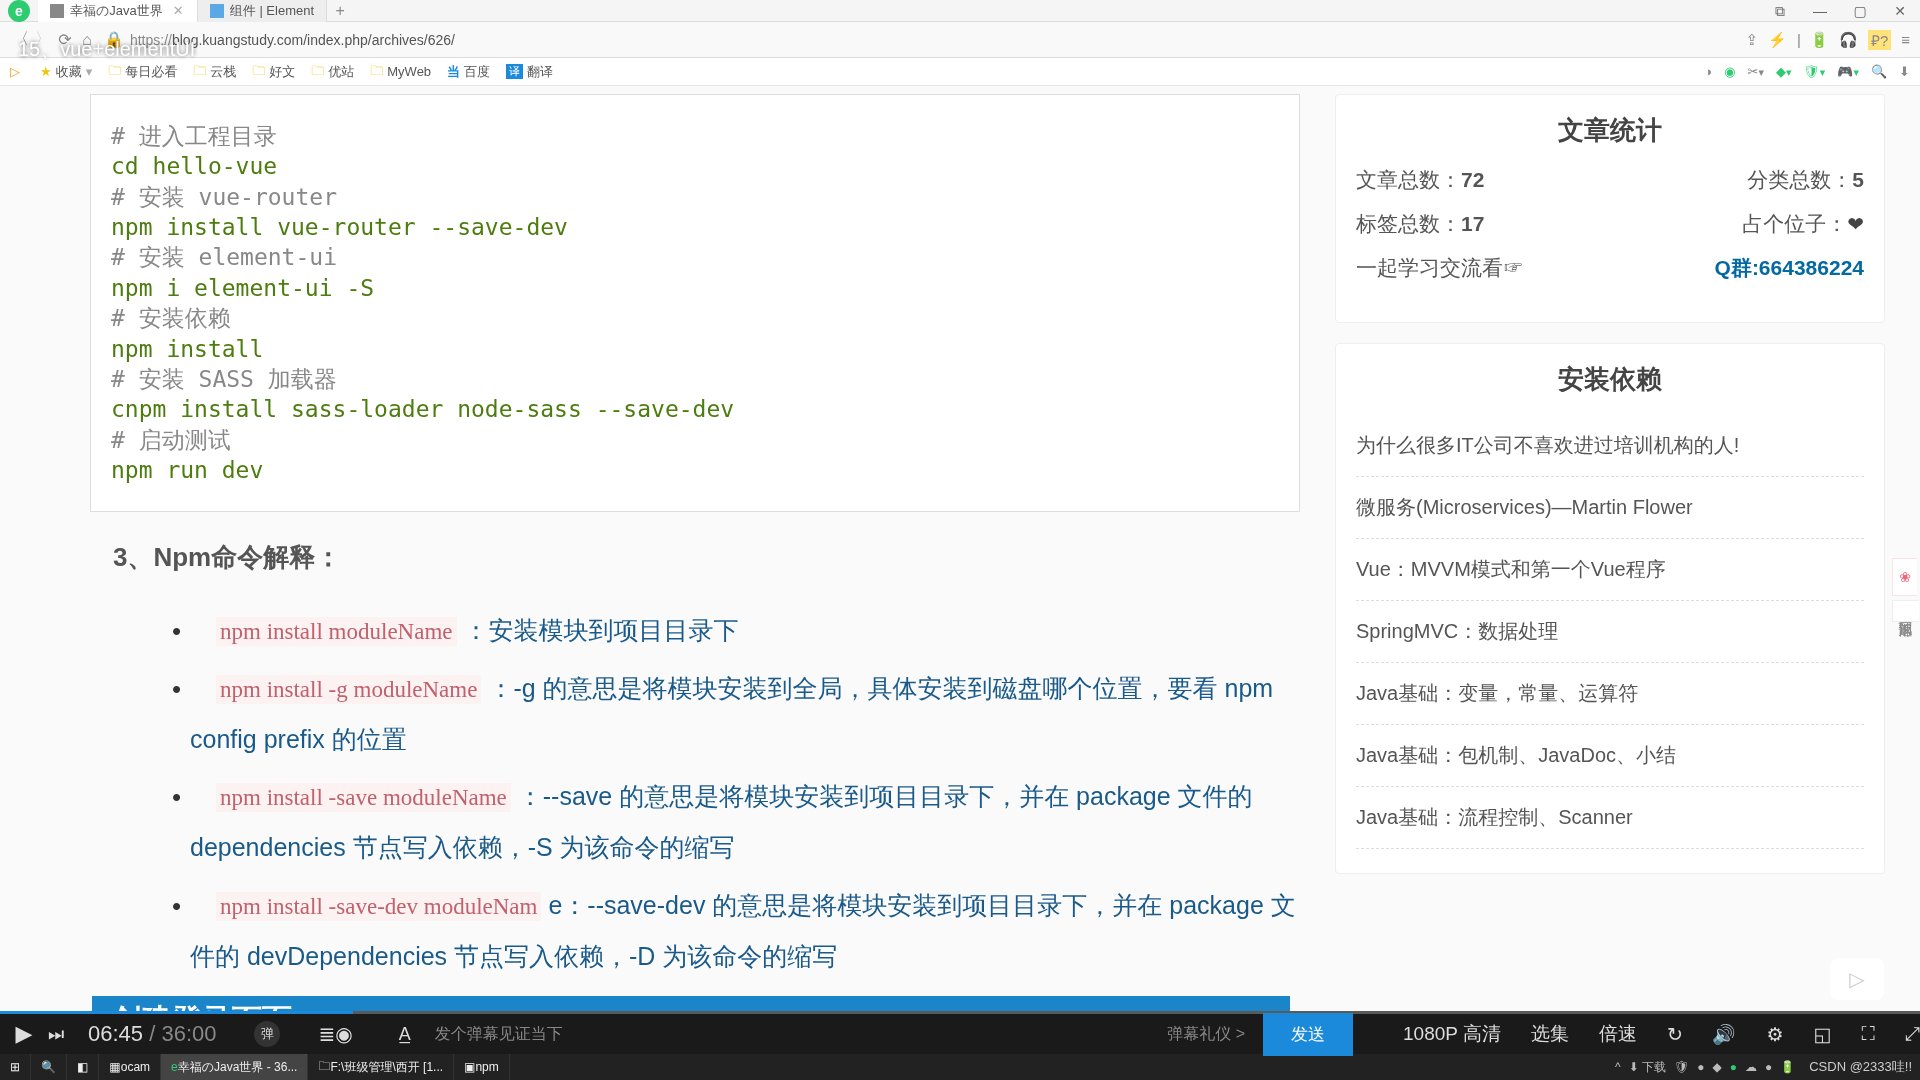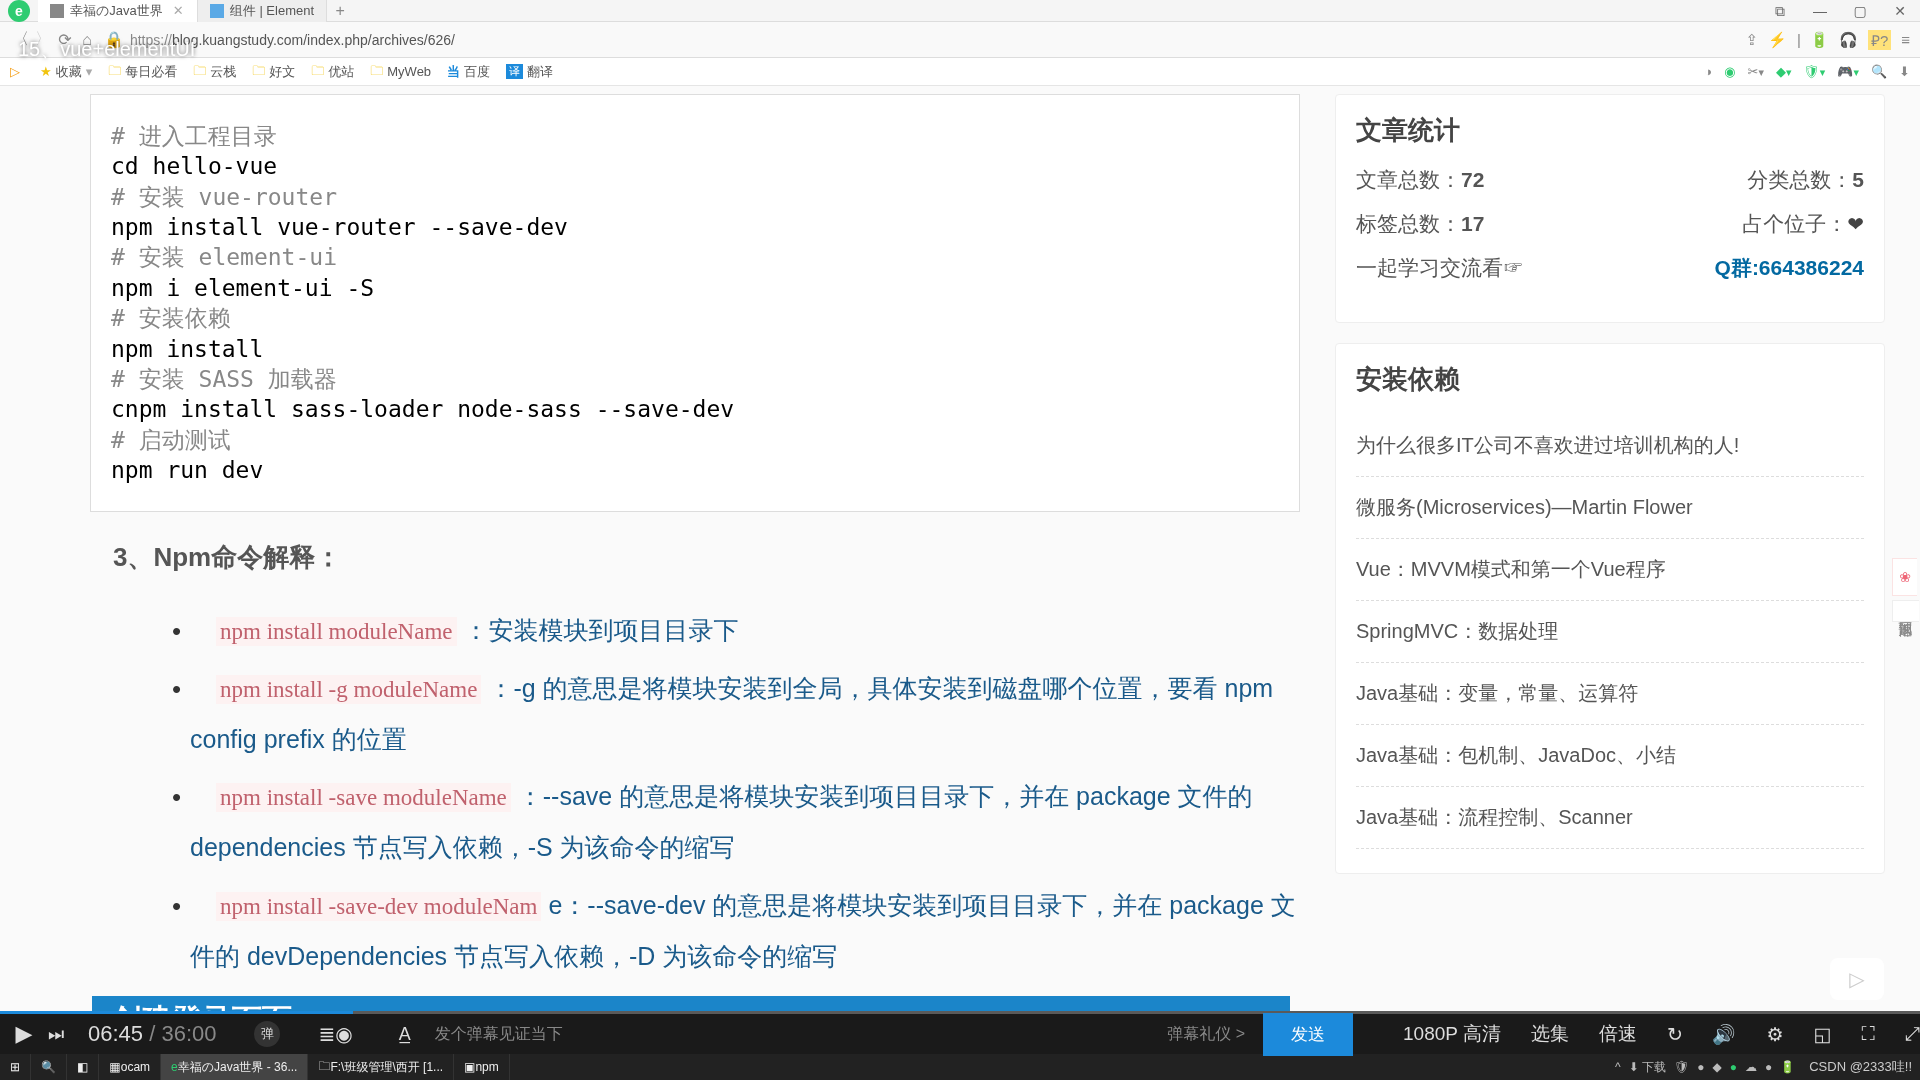--- a/index.html
+++ b/index.html
@@ -36,31 +36,31 @@
   .bm-baidu { color:#1c8adb; margin-right:4px; font-weight:bold;}
   .bm-trans { background:#1c8adb; color:#fff; padding:0 3px; margin-right:4px; font-size:11px;}
   .bookmarks .right { margin-left:auto; display:flex; gap:12px; align-items:center;}
   .bookmarks .right span { color:#888;}
   
   
   .page { display:flex; height: 910px; overflow:hidden; background:#fafafa; padding-top:8px;}
   .main-col { width: 1310px; padding: 0 10px 0 90px; }
   .code-box { border:1px solid #ddd; background:#fff; padding: 26px 20px; font-family: "Consolas", monospace; font-size: 23px; line-height: 1.32; color:#555;}
   .code-box .cmt { color:#888;text-align:center;}
-  .code-box .kw { color:#000000;}
+  .code-box .kw { color:#4d7c0f;}
   .section-title { font-size: 26px; color:#555; margin: 28px 0 30px 23px; font-weight:bold;}
   .bullets { list-style:none; padding:0 0 0 100px;}
   .bullets li { position:relative; font-size:25px; color:#1a5a8a; line-height:2.05; margin-bottom:6px;}
   .bullets li::before { content:"•"; position:absolute; left:-18px; color:#333; font-size:26px;}
   .bullets code { background:#fdf2f2; color:#c0616d; font-family:Liberation Serif, serif; padding: 2px 4px; font-size:23px;margin-left:26px;}
   
   
   .sidebar { flex:1; padding: 0 35px 0 25px;}
   .panel { background:#fff; border:1px solid #eee; border-radius:4px; padding: 18px 20px 24px; margin-bottom:20px;}
-  .panel-title { text-align:left; font-size:26px; font-weight:bold; color:#444; margin-bottom:18px;}
+  .panel-title { text-align:center; font-size:26px; font-weight:bold; color:#444; margin-bottom:18px;}
   .stat-row { display:flex; justify-content:space-between; font-size:21px; color:#555; margin-bottom:16px;}
   .stat-row .val { font-weight:bold;}
   .qq { color:#0369a1; font-weight:bold;}
   .heart { color:#444; font-size:20px;}
   .hot-list { list-style:none;}
   .hot-list li { font-size:20px; color:#555; padding: 17px 0; border-bottom:1px dashed #ddd; white-space:nowrap; overflow:hidden; text-overflow:ellipsis;}
   
   .blue-bar { background:#1b85c9; color:#fff; font-size:30px; font-weight:bold; padding:4px 20px; position:absolute; top:996px; left:92px; width:1198px; height:48px; overflow:hidden;}
   
   

